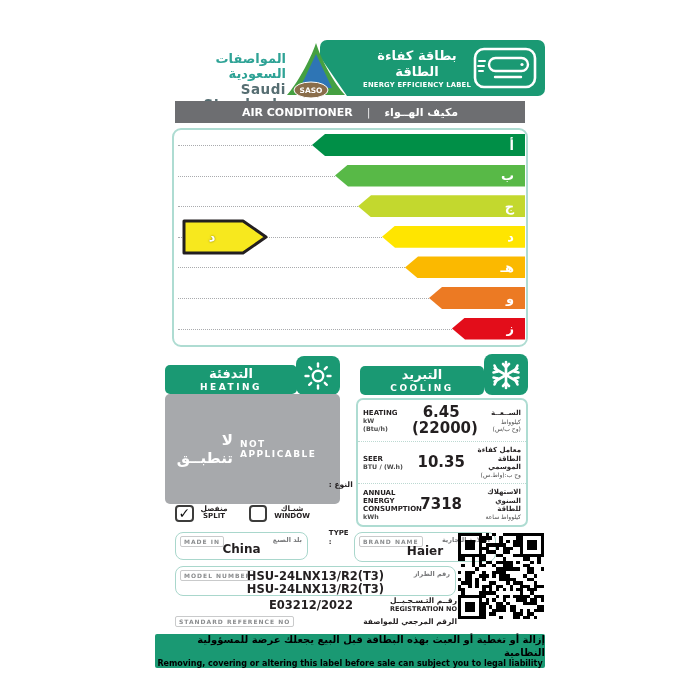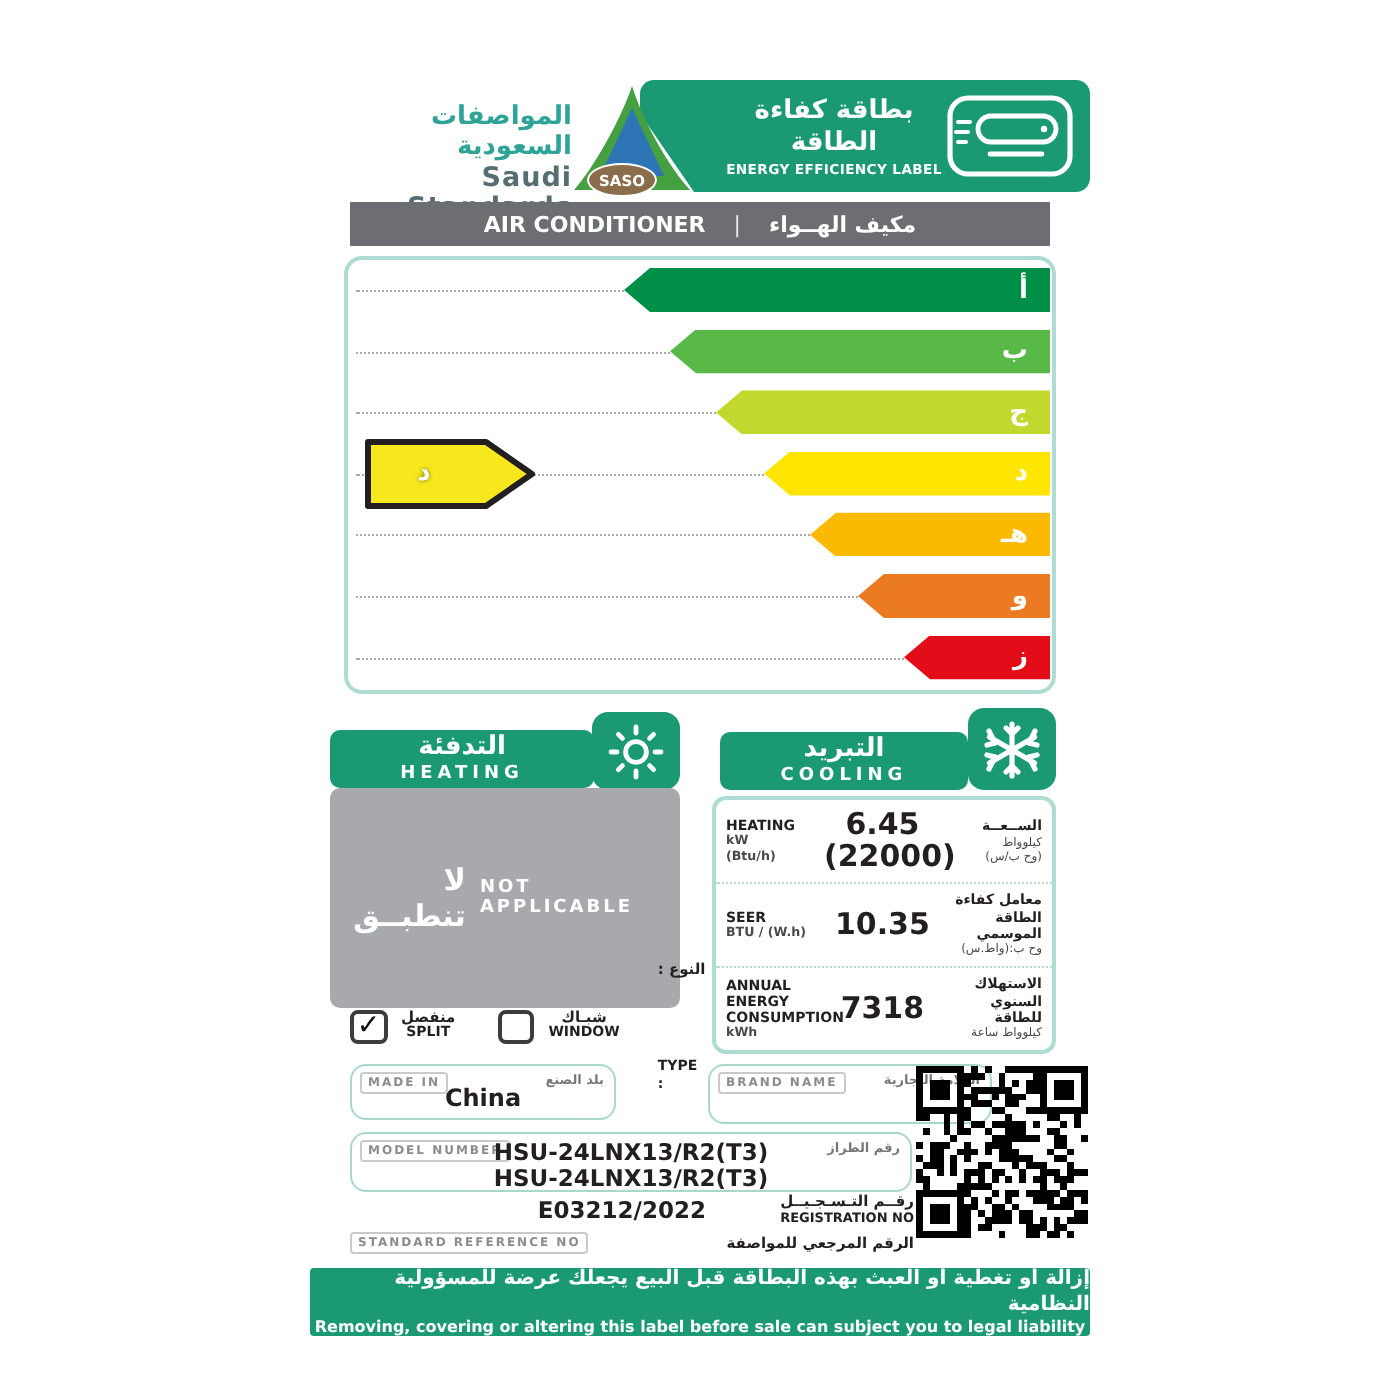--- a/index.html
+++ b/index.html
@@ -77,21 +77,21 @@
   .reg-value{font-size:11.5px;font-weight:bold;}
   .reg-labels{display:flex;flex-direction:column;align-items:flex-end;line-height:1.15;width:96px;}
   .reg-ar{font-size:7.5px;font-weight:bold;direction:rtl;}
   .reg-en{font-size:6.5px;font-weight:bold;padding-left:28px;}
   .std-row{left:175px;top:612px;width:282px;height:18px;display:flex;align-items:center;justify-content:space-between;}
   .std-value{font-size:11.5px;font-weight:bold;}
   .std-ar{font-size:7.5px;font-weight:bold;direction:rtl;}
   .qr{left:458px;top:531px;width:86px;height:90px;display:flex;align-items:center;justify-content:center;}
 
   
-  .footer-bar{left:155px;top:634px;width:390px;height:34px;background:#1a9973;border-radius:2px;display:flex;flex-direction:column;align-items:center;justify-content:center;color:#ffffff;line-height:1.3;}
+  .footer-bar{left:155px;top:634px;width:390px;height:34px;background:#1a9973;border-radius:2px;display:flex;flex-direction:column;align-items:center;justify-content:center;color:#000000;line-height:1.3;}
   .footer-ar{font-size:10px;font-weight:bold;direction:rtl;}
   .footer-en{font-size:8px;font-weight:bold;}
 </style>
 </head>
 <body>
 
 <div class="label-root">
 
   <div class="abs org-block">
     <div class="org-ar" dir="rtl">المواصفات السعودية</div>
@@ -287,20 +287,21 @@
 
   <div class="info-box" style="left:175px;top:532px;width:133px;height:28px;">
     <span class="tag" style="left:4px;top:3px;">MADE IN</span>
     <span class="ar-tag" style="right:5px;top:3px;">بلد الصنع</span>
     <div class="box-value">China</div>
   </div>
 
   <div class="info-box" style="left:314px;top:532px;width:142px;height:30px;margin-left:40px;">
     <span class="tag" style="left:4px;top:3px;">BRAND NAME</span>
     <span class="ar-tag" style="right:5px;top:3px;">العلامة التجارية</span>
+    <div class="box-value">Haier</div>
   </div>
 
   <div class="info-box" style="left:175px;top:566px;width:281px;height:30px;">
     <span class="tag" style="left:4px;top:3px;">MODEL NUMBER</span>
     <span class="ar-tag" style="right:5px;top:3px;">رقم الطراز</span>
     <div class="model-values">
       <div>HSU-24LNX13/R2(T3)</div>
       <div>HSU-24LNX13/R2(T3)</div>
     </div>
   </div>

